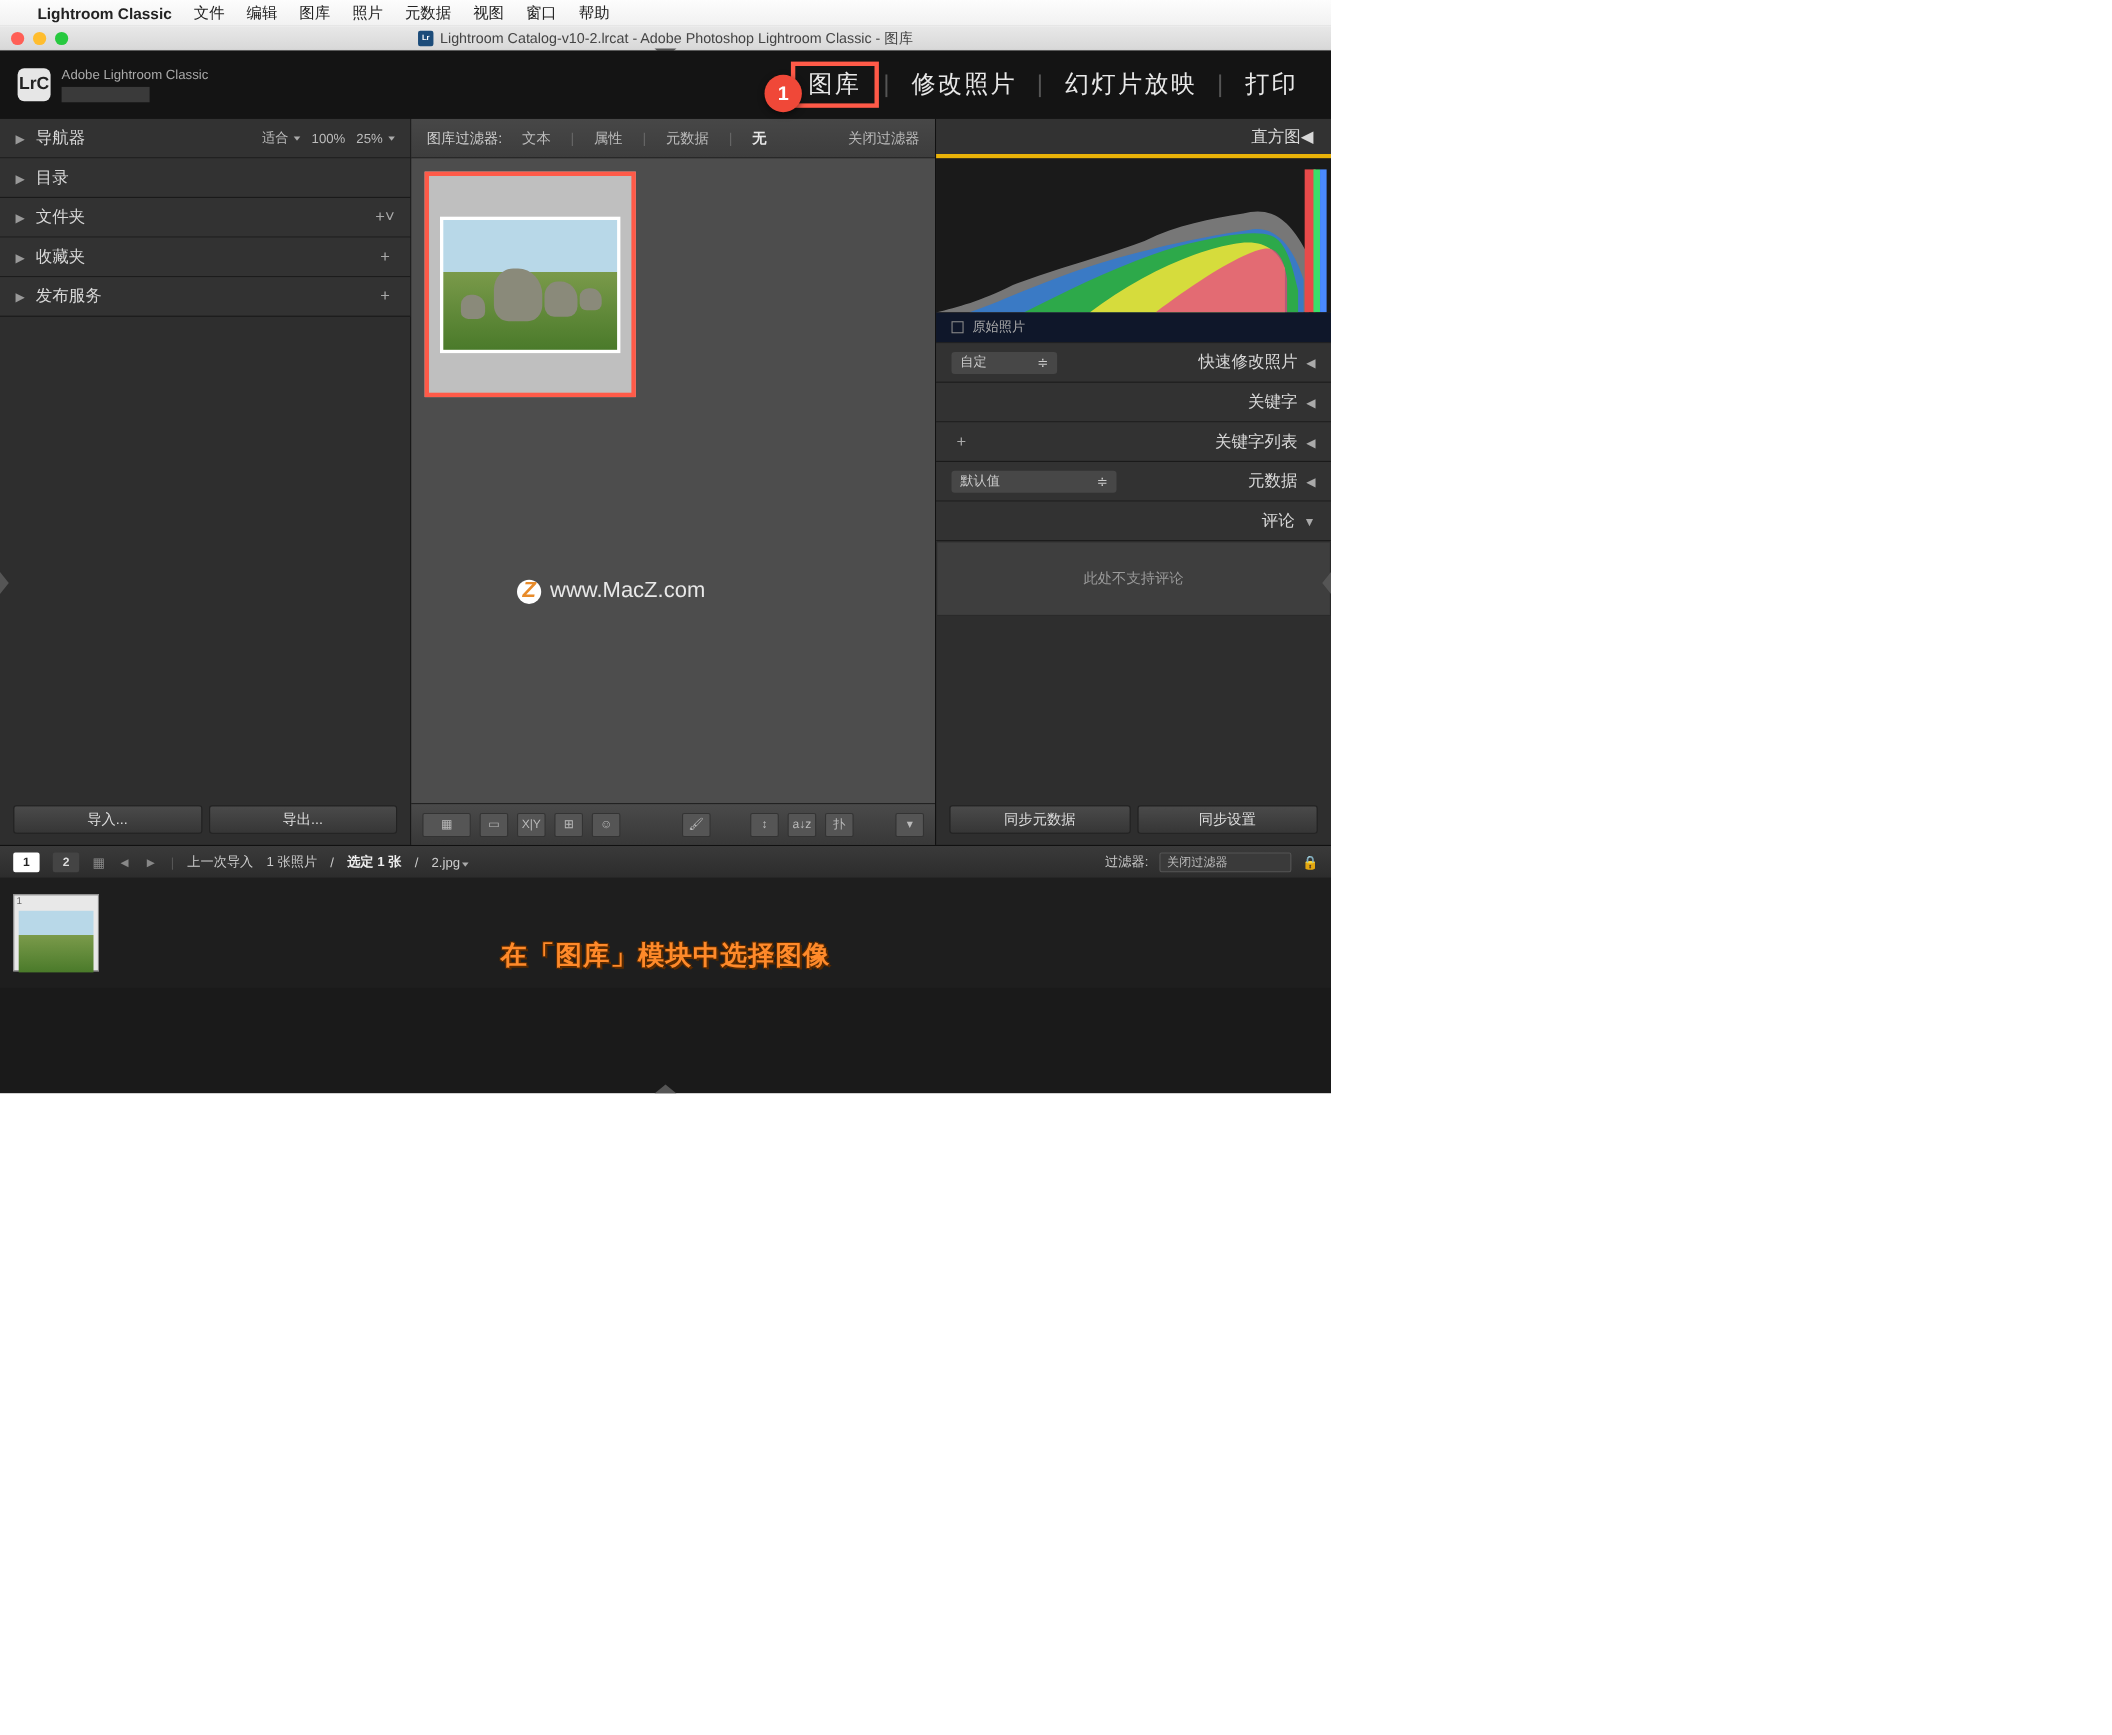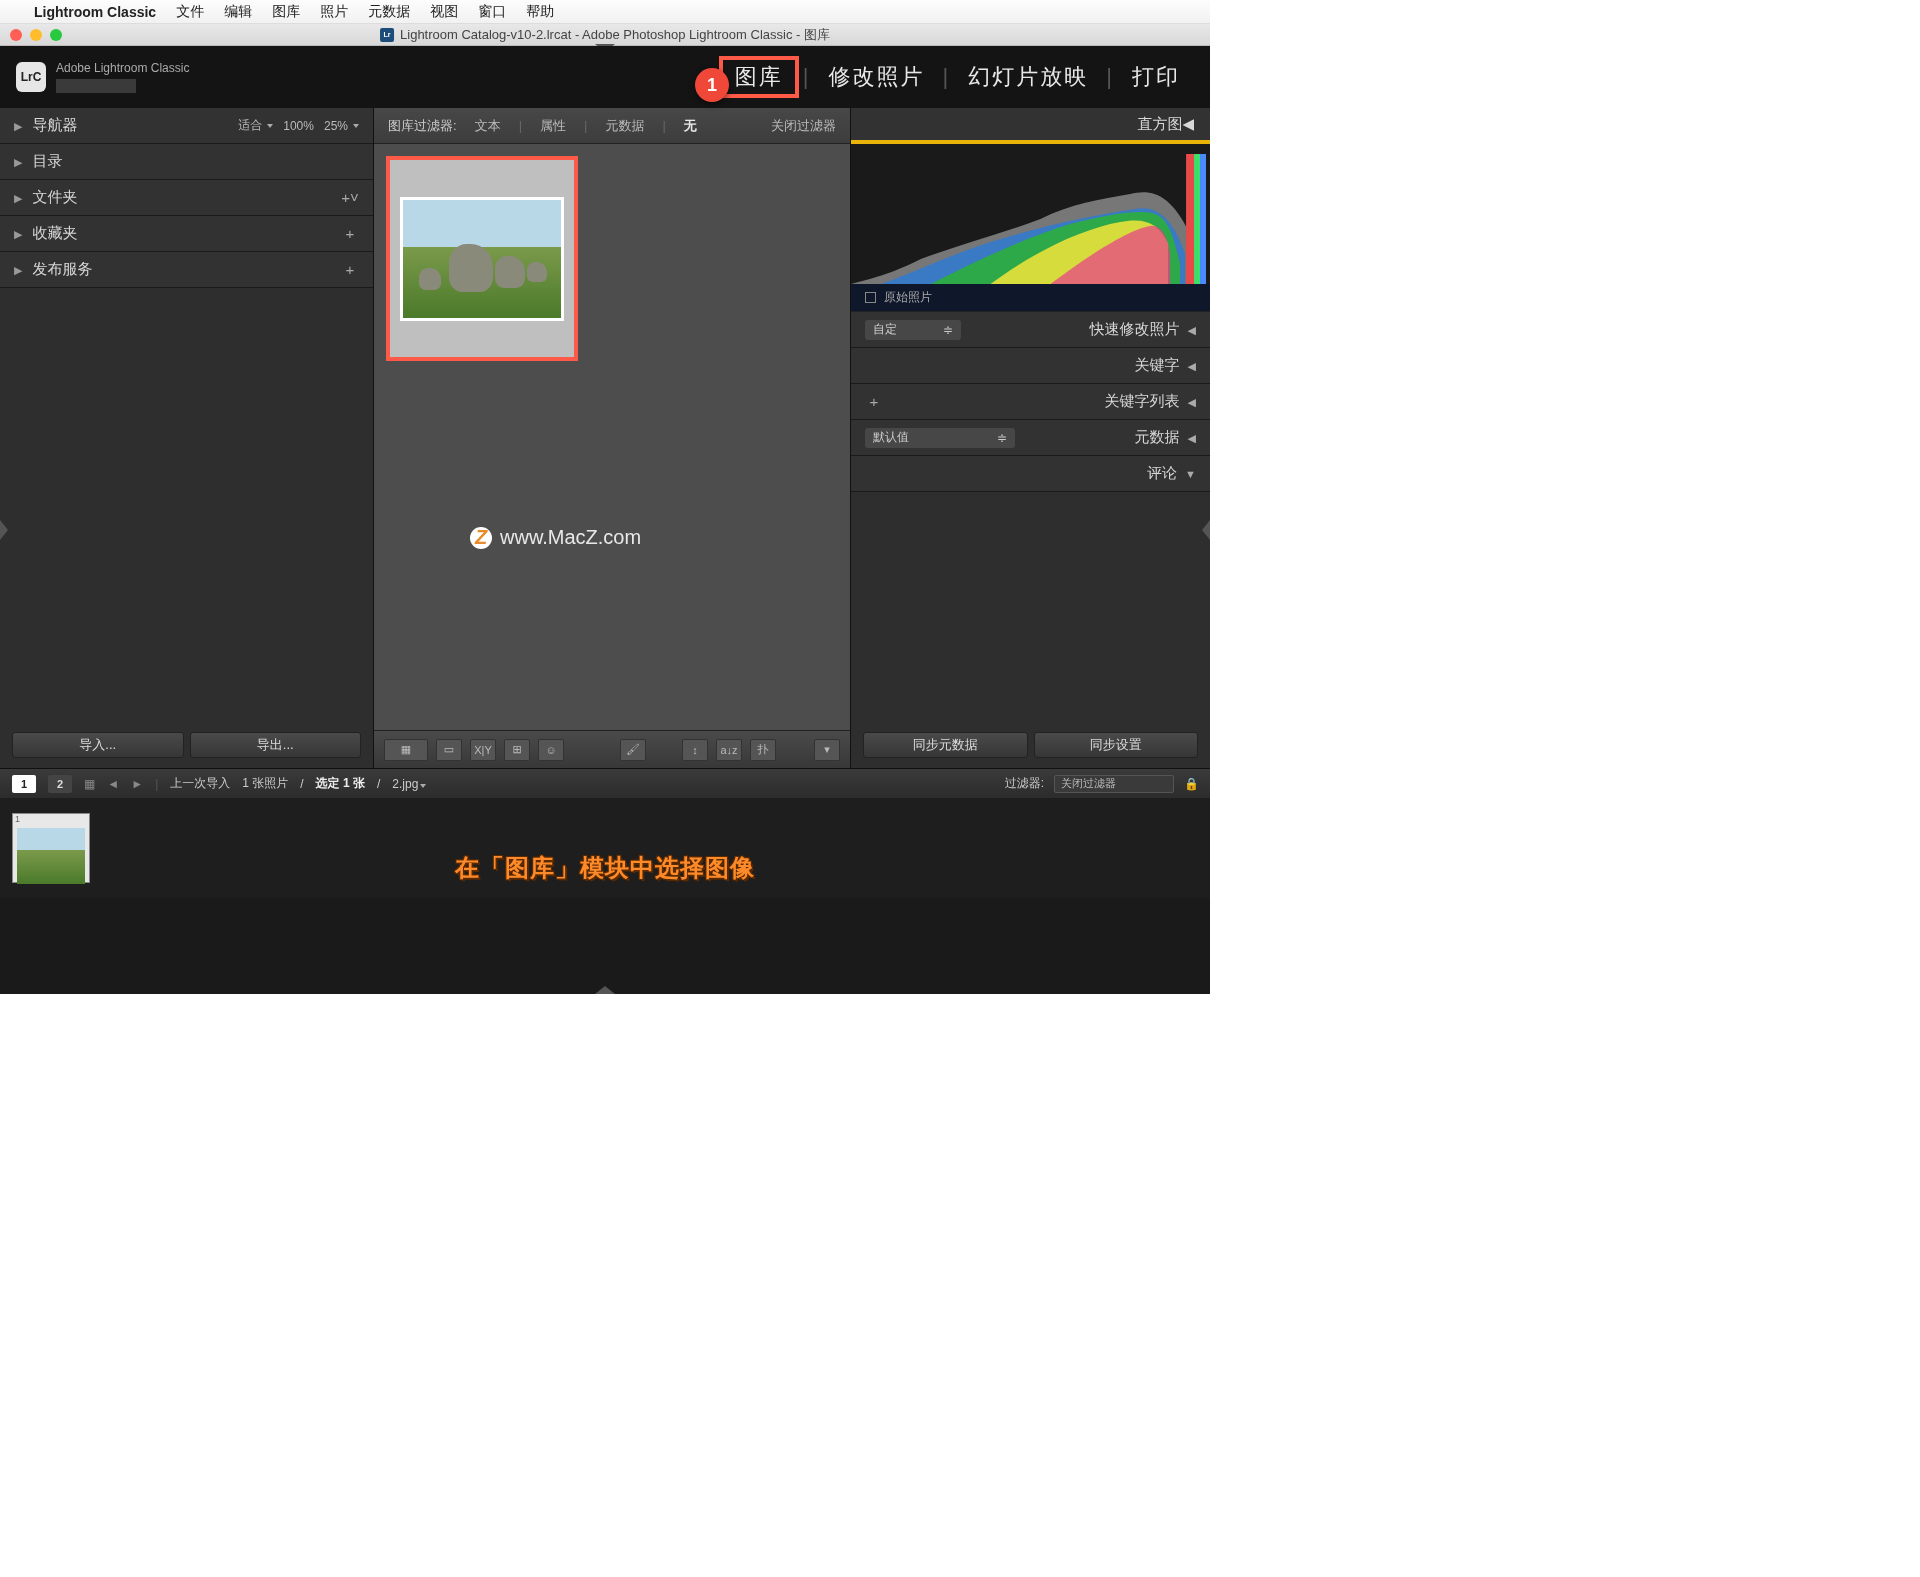--- a/index.html
+++ b/index.html
@@ -13,21 +13,21 @@
 .traffic { display: flex; gap: 8px; }
 .traffic span { width: 12px; height: 12px; border-radius: 50%; display: inline-block; }
 .tr-red { background: #ff5f56; } .tr-yel { background: #ffbd2e; } .tr-grn { background: #27c93f; }
 .win-title { position: absolute; left: 50%; transform: translateX(-50%); display:flex; align-items:center; gap:6px; }
 .doc-icon { width:14px; height:14px; background:#1c4c7a; border-radius:2px; display:inline-flex; align-items:center; justify-content:center; color:#fff; font-size:7px; font-weight:bold;}
 
 .app { background: #1a1a1a; height: 948px; position: relative; color:#bbb; }
 
 .header { height: 62px; display: flex; align-items: center; padding: 0 16px; justify-content: space-between; background:#141414; position:relative; }
 .logo-wrap { display: flex; align-items: center; gap: 10px; }
-.logo { width: 30px; height: 30px; background: #e6e6e6; border-radius: 6px; display: flex; align-items: center; justify-content: center; color: #222; font-weight: bold; font-size: 12px; }
+.logo { width: 30px; height: 30px; background: #e6e6e6; border-radius: 6px; display: flex; align-items: center; justify-content: center; color: #222; font-weight: bold; font-size: 16px; }
 .logo-text { color: #aaa; font-size: 12px; }
 .logo-bar { width:80px; height:14px; background:#3a3a3a; margin-top:4px;}
 .modules { display: flex; align-items: center; gap: 0; color: #e8e8e8; font-size: 22px; letter-spacing: 2px; }
 .mod { padding: 6px 14px; }
 .mod-sep { color:#555; padding:0 4px;}
 .mod.highlight { border: 4px solid #ff5a48; padding: 2px 12px; }
 .grip { position:absolute; left:50%; top:-2px; transform:translateX(-50%); width:0;height:0;border-left:10px solid transparent;border-right:10px solid transparent;border-top:8px solid #555;}
 
 .mainrow { display: flex; height: 660px; background:#222; }
 .leftpanel { width: 374px; background: #2e2e2e; display: flex; flex-direction: column; border-right:1px solid #111;}
@@ -272,20 +272,21 @@
         <span class="sel" style="width:150px">
             <span>默认值</span>
             <span>≑</span>
           </span>
         <span><span>元数据</span><span class="rtri">◀</span></span>
       </div>
       <div class="rp-row">
         <span></span>
           <span><span>评论</span><span class="rtri">▼</span></span>
       </div>
+      <div class="comments">此处不支持评论</div>
       <div class="rightbtns">
         <div class="rbtn">同步元数据</div>
         <div class="rbtn">同步设置</div>
       </div>
     </div>
   </div>
 
   <div class="filmstrip-bar">
     <span class="scr-btn">1</span>
     <span class="scr-btn dark">2</span>

